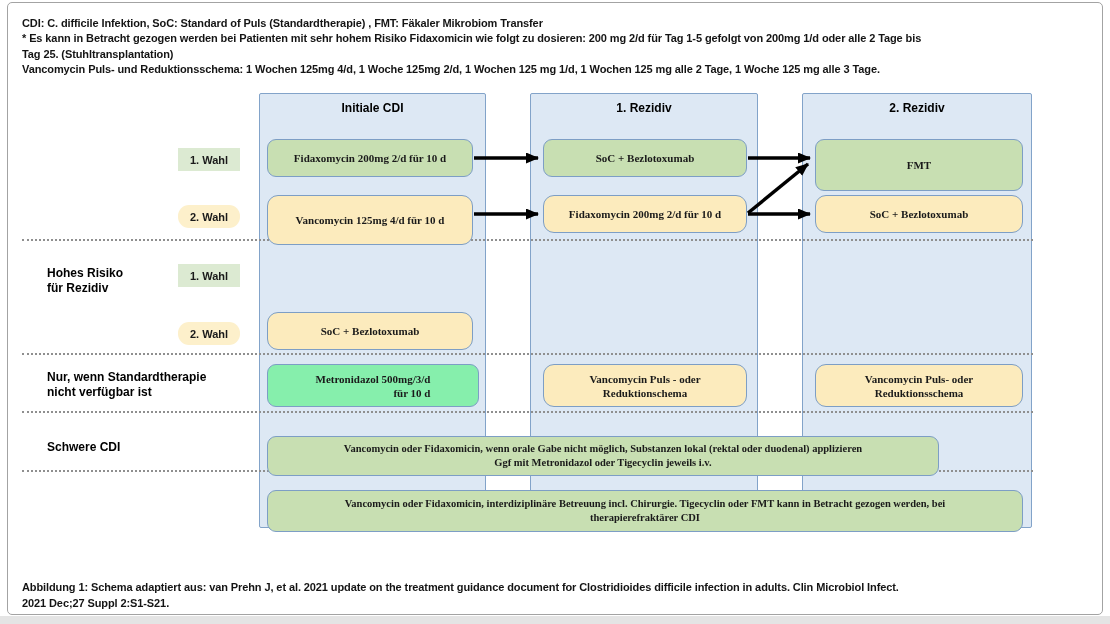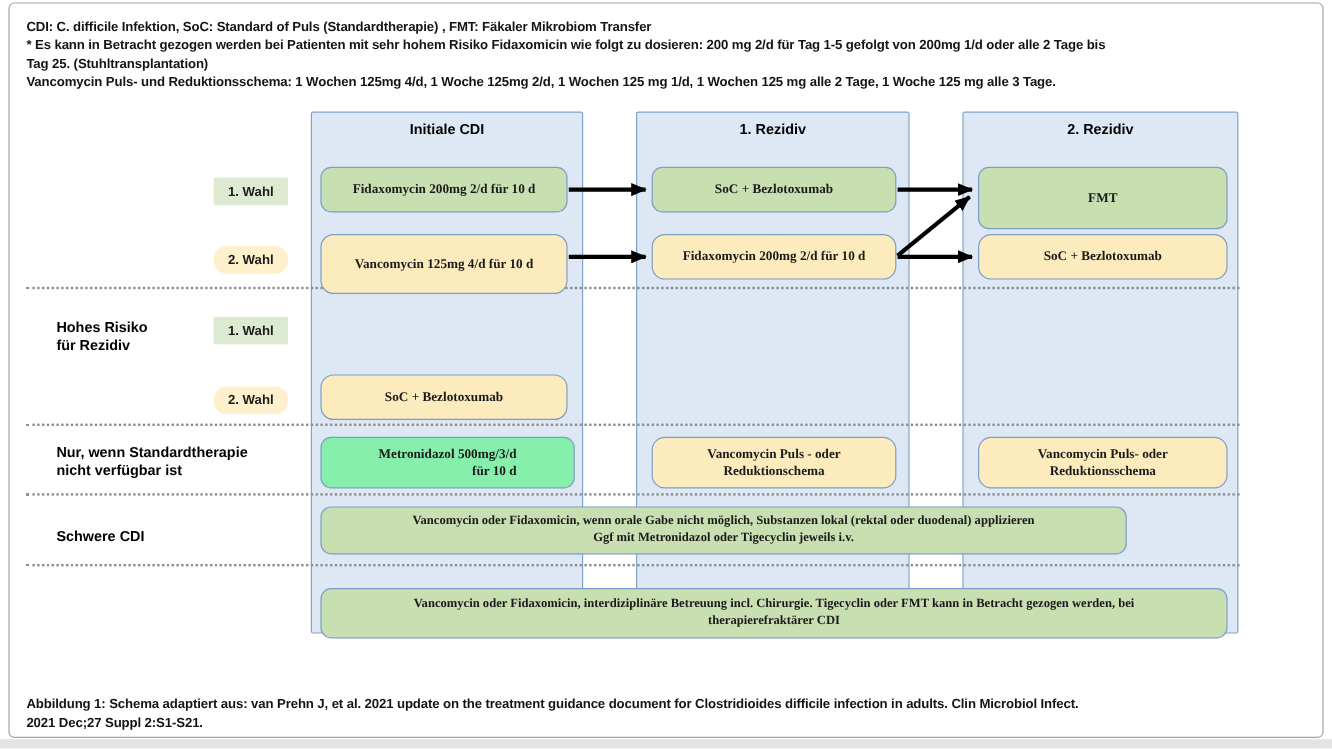--- a/index.html
+++ b/index.html
@@ -43,21 +43,21 @@
   .b-r1c1b{left:267px;top:195px;width:206px;height:50px;}
   .b-r1c2 {left:543px;top:139px;width:204px;height:38px;}
   .b-r1c2b{left:543px;top:195px;width:204px;height:38px;}
   .b-r1c3 {left:815px;top:139px;width:208px;height:52px;}
   .b-r1c3b{left:815px;top:195px;width:208px;height:38px;}
   .b-r2c1 {left:267px;top:251px;width:206px;height:44px;}
   .b-r2c1b{left:267px;top:312px;width:206px;height:38px;}
   .b-r3c1 {left:267px;top:364px;width:212px;height:43px;}
   .b-r3c2 {left:543px;top:364px;width:204px;height:43px;}
   .b-r3c3 {left:815px;top:364px;width:208px;height:43px;}
-  .b-r4   {left:267px;top:422px;width:672px;height:40px;font-size:10.5px;}
+  .b-r4   {left:267px;top:436px;width:672px;height:40px;font-size:10.5px;}
   .b-r5   {left:267px;top:490px;width:756px;height:42px;font-size:10.5px;}
 
   .arrows{position:absolute;left:0;top:0;width:1110px;height:624px;z-index:6;pointer-events:none;}
 
   .caption{position:absolute;left:22px;top:580px;width:1075px;font-size:11px;font-weight:600;
           line-height:15.5px;color:#141414;white-space:pre-line;letter-spacing:-0.1px;}
 </style>
 </head>
 <body>
 

